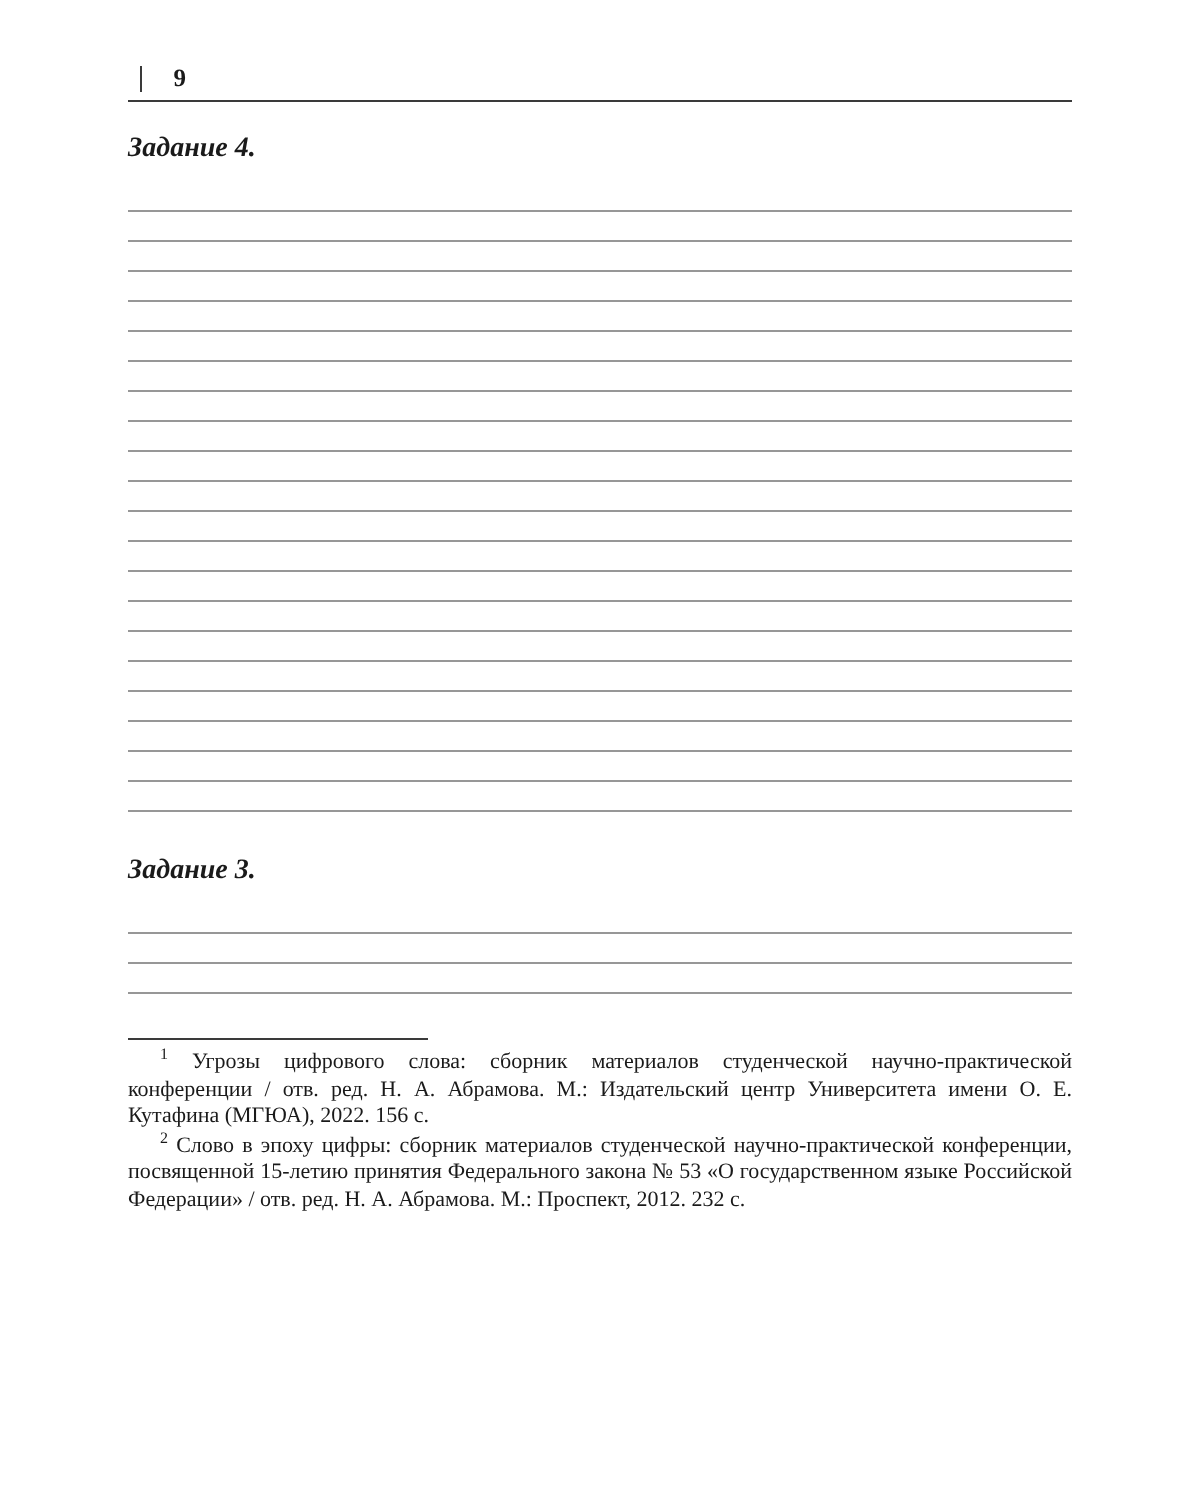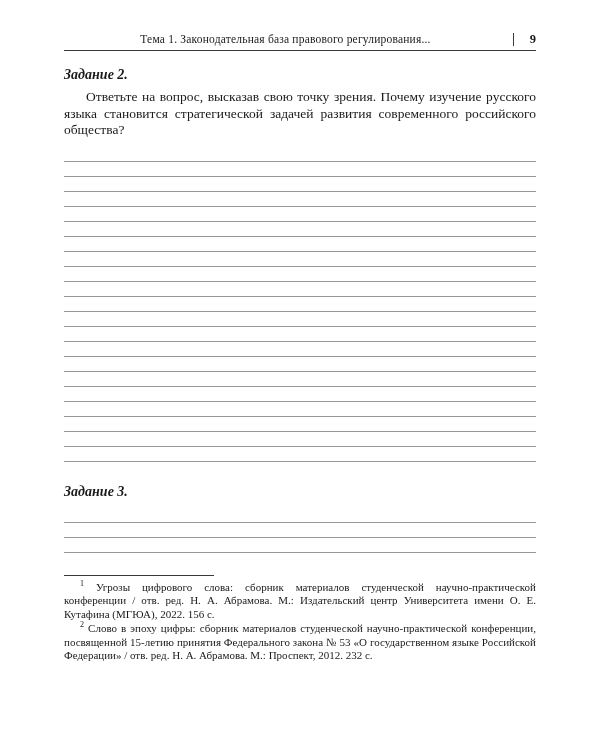--- a/index.html
+++ b/index.html
@@ -95,31 +95,29 @@
     line-height: 0;
     vertical-align: super;
   }
 </style>
 </head>
 <body>
 
 <div class="page">
 
   <div class="header">
-    <span class="header-title">Тема 1.  Законодательная база правового регулирования...</span>
     <span class="header-right">
       <span class="header-divider"></span>
       <span class="header-page">9</span>
     </span>
   </div>
   <hr class="header-rule">
 
   <section class="task" id="task-4">
-    <h3 class="task-heading">Задание 2.</h3>
-    <p class="task-text">Ответьте на вопрос, высказав свою точку зрения. Почему изучение русского языка становится стратегической задачей развития современного российского общества?</p>
+    <h3 class="task-heading">Задание 4.</h3>
     <div class="answer-lines">
         <div class="rule-line"></div>
         <div class="rule-line"></div>
         <div class="rule-line"></div>
         <div class="rule-line"></div>
         <div class="rule-line"></div>
         <div class="rule-line"></div>
         <div class="rule-line"></div>
         <div class="rule-line"></div>
         <div class="rule-line"></div>

